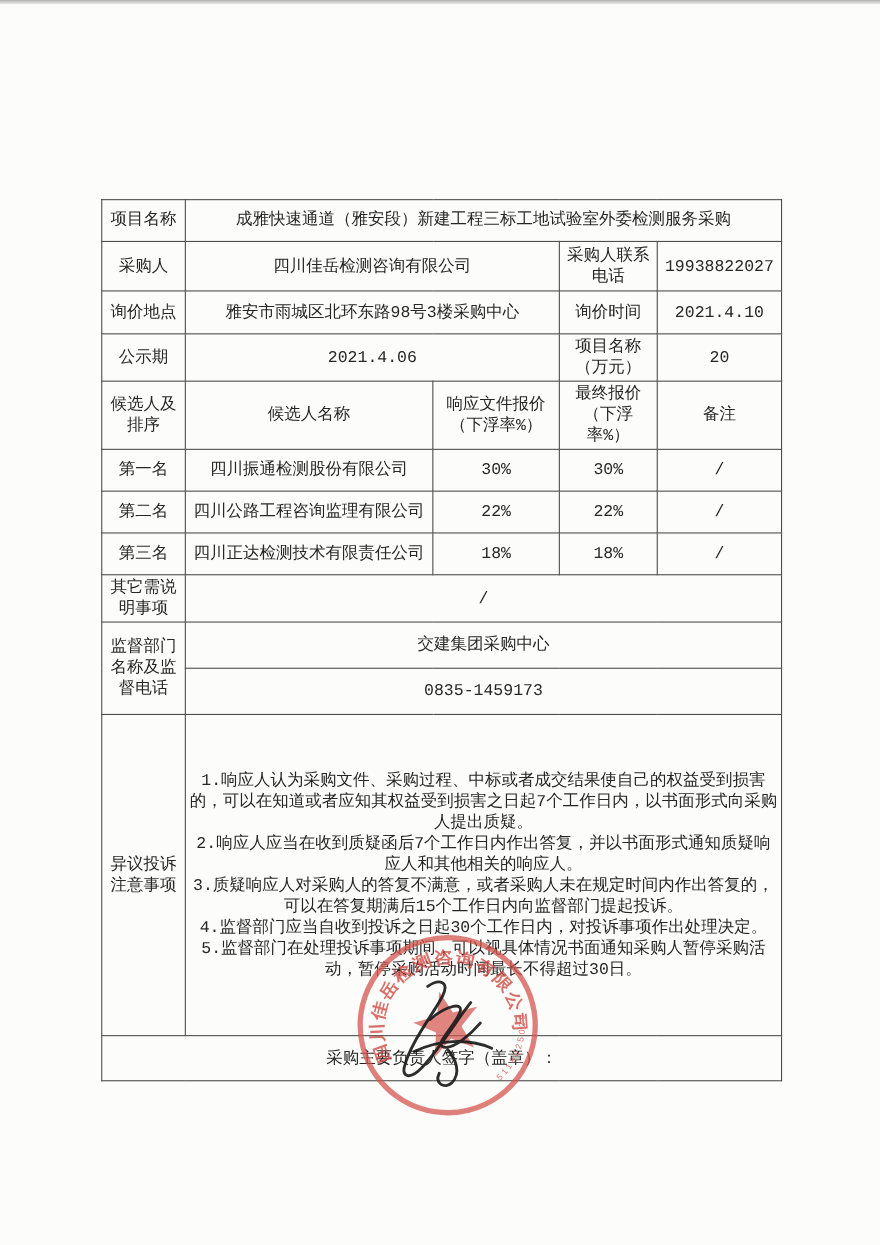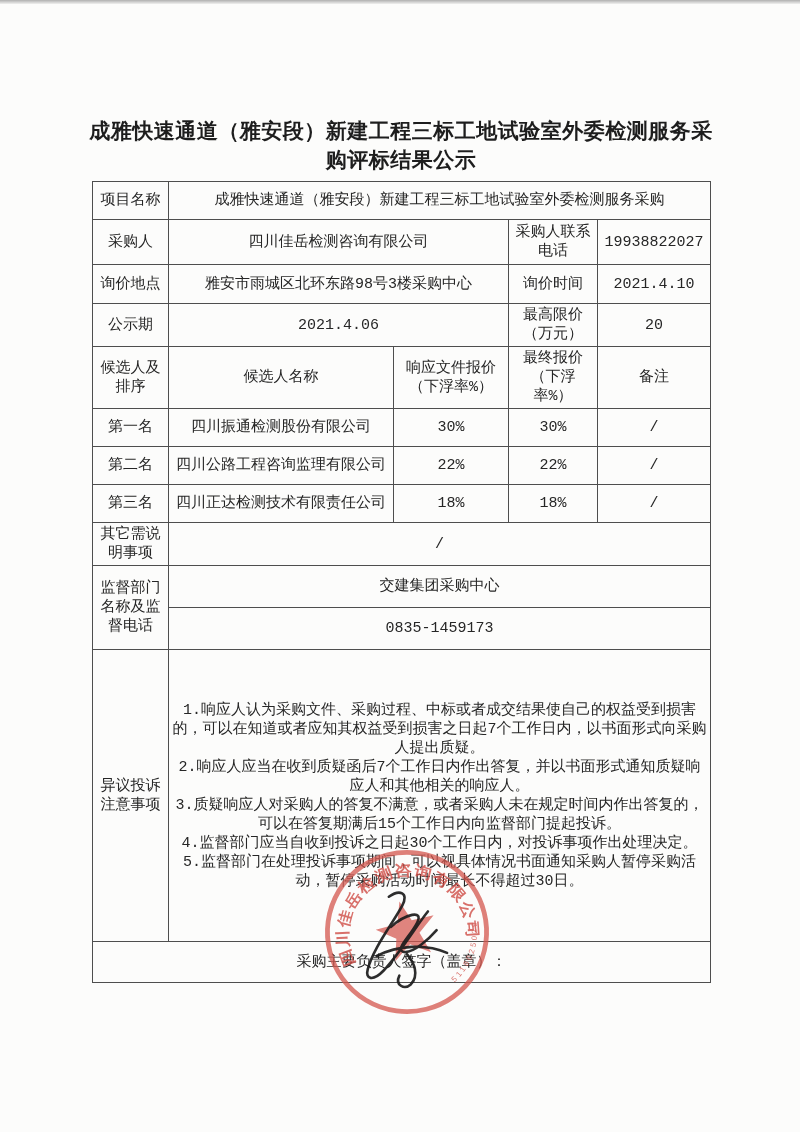--- a/index.html
+++ b/index.html
@@ -50,21 +50,20 @@
     position:absolute; left:356px; top:884px; width:100px; height:108px;
     transform:rotate(4deg); pointer-events:none;
   }
 </style>
 </head>
 <body>
 
 <div class="page">
   <div class="scan-edge-top"></div>
 
-  <div class="doc-title">成雅快速通道（雅安段）新建工程三标工地试验室外委检测服务采购评标结果公示</div>
 
   <table class="doc">
     <colgroup>
       <col style="width:76px">
         <col style="width:225px">
         <col style="width:115px">
       <col style="width:89px">
         <col style="width:113px">
     </colgroup>
 
@@ -84,21 +83,21 @@
     <tr class="r3">
       <td class="lbl">询价地点</td>
       <td colspan="2">雅安市雨城区北环东路98号3楼采购中心</td>
       <td class="clbl">询价时间</td>
       <td>2021.4.10</td>
     </tr>
 
     <tr class="r4">
       <td class="lbl">公示期</td>
       <td colspan="2">2021.4.06</td>
-      <td class="clbl">最高限价（万元）</td>
+      <td class="clbl">项目名称（万元）</td>
       <td>20</td>
     </tr>
 
     <tr class="r5">
       <td class="lbl">候选人及排序</td>
       <td>候选人名称</td>
       <td>响应文件报价（下浮率%）</td>
       <td>最终报价（下浮率%）</td>
       <td>备注</td>
     </tr>

